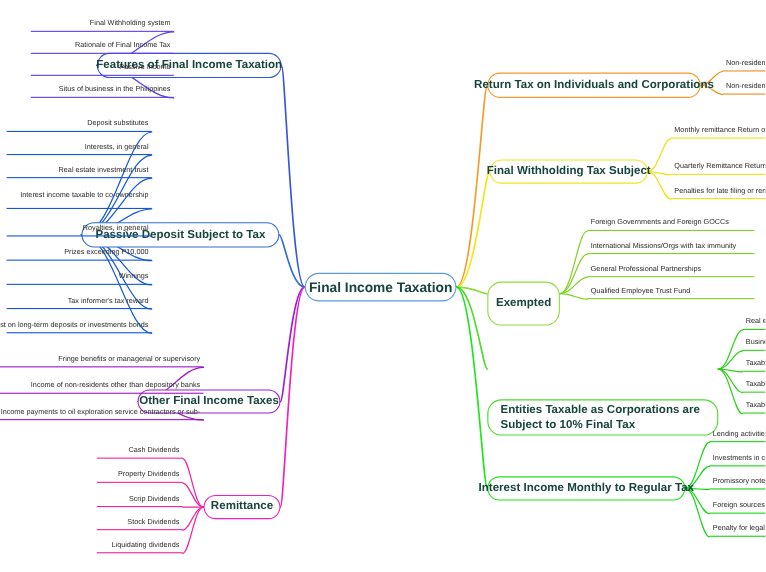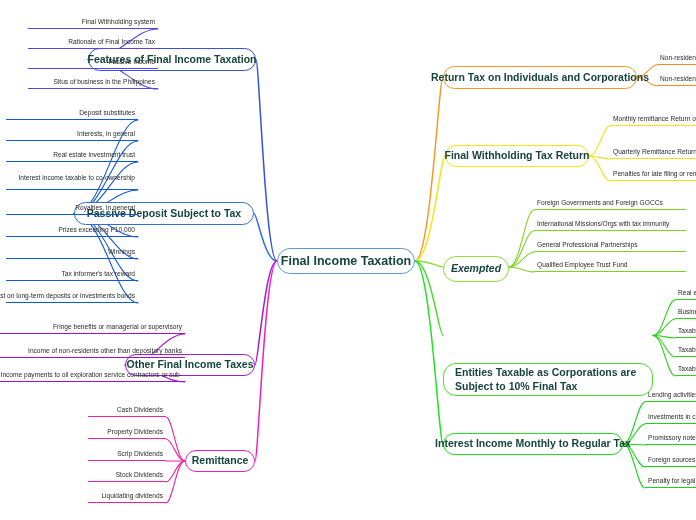--- a/index.html
+++ b/index.html
@@ -213,32 +213,32 @@
     <div class="node node-main" style="left: 443px; top: 66px; width: 194px; height: 23px; border-color: rgb(245, 154, 40);">
       <span>Return Tax on Individuals and Corporations</span>
     </div>
     <div class="node node-leaf r" style="left: 657px; top: 53px; width: 120px; height: 12px; border-bottom-color: rgb(239, 142, 30);">
       <span>Non-resident alien</span>
     </div>
     <div class="node node-leaf r" style="left: 657px; top: 74px; width: 120px; height: 12px; border-bottom-color: rgb(239, 142, 30);">
       <span>Non-resident foreign corporation</span>
     </div>
     <div class="node node-main" style="left: 445px; top: 145px; width: 144px; height: 22px; border-color: rgb(242, 230, 23);">
-      <span>Final Withholding Tax Return</span>
+      <span>Final Withholding Tax Subject</span>
     </div>
     <div class="node node-leaf r" style="left: 610px; top: 114px; width: 150px; height: 12px; border-bottom-color: rgb(239, 227, 20);">
       <span>Monthly remittance Return of Final Income Taxes Withheld</span>
     </div>
     <div class="node node-leaf r" style="left: 610px; top: 147px; width: 150px; height: 12px; border-bottom-color: rgb(239, 227, 20);">
       <span>Quarterly Remittance Return</span>
     </div>
     <div class="node node-leaf r" style="left: 610px; top: 169px; width: 150px; height: 12px; border-bottom-color: rgb(239, 227, 20);">
       <span>Penalties for late filing or remittance</span>
     </div>
-    <div class="node node-main" style="left: 443px; top: 256px; width: 66px; height: 26px; border-color: rgb(142, 222, 58); font-style: italic;">
+    <div class="node node-main" style="left: 443px; top: 256px; width: 66px; height: 40px; border-color: rgb(142, 222, 58);">
       <span>Exempted</span>
     </div>
     <div class="node node-leaf r" style="left: 534px; top: 198px; width: 152px; height: 12px; border-bottom-color: rgb(126, 211, 33);">
       <span>Foreign Governments and Foreign GOCCs</span>
     </div>
     <div class="node node-leaf r" style="left: 534px; top: 219px; width: 152px; height: 12px; border-bottom-color: rgb(126, 211, 33);">
       <span>International Missions/Orgs with tax immunity</span>
     </div>
     <div class="node node-leaf r" style="left: 534px; top: 240px; width: 152px; height: 12px; border-bottom-color: rgb(126, 211, 33);">
       <span>General Professional Partnerships</span>

